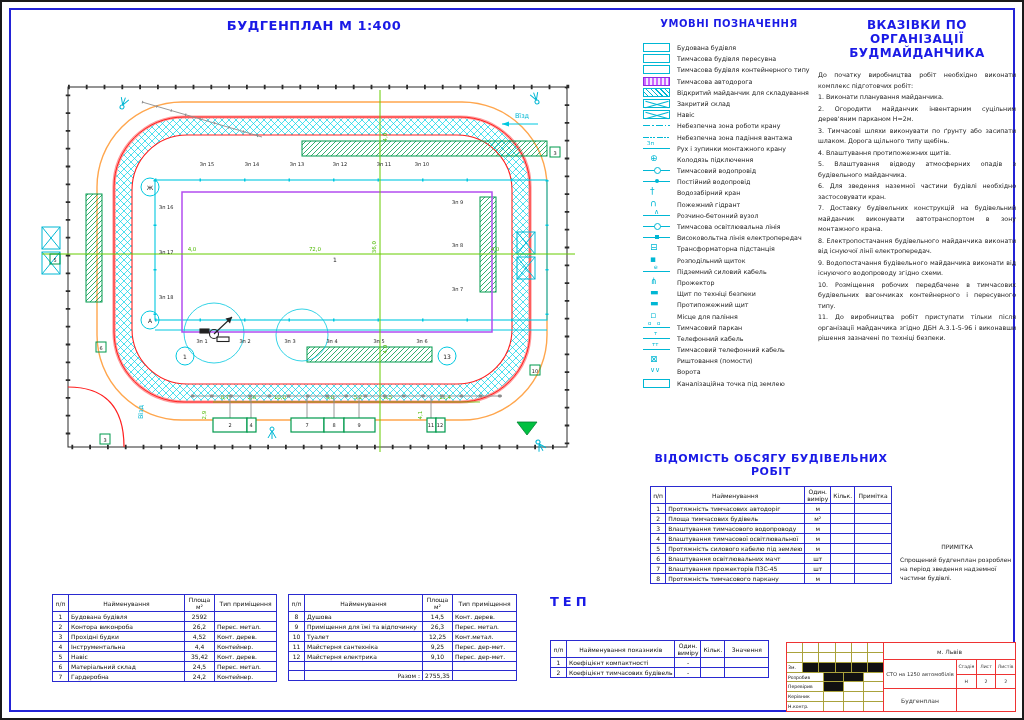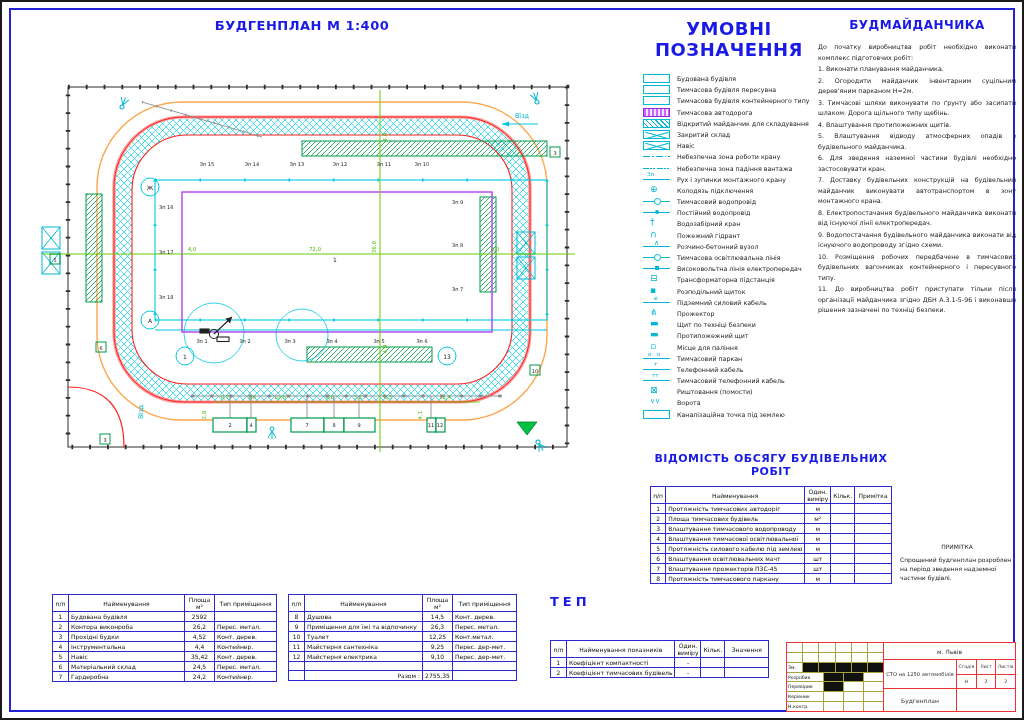--- a/index.html
+++ b/index.html
@@ -1,21 +1,21 @@
 <!DOCTYPE html>
 <html><head>
 <meta charset="utf-8">
 <style>
   html,body{margin:0;padding:0;background:#e8e8e8;font-family:"DejaVu Sans",sans-serif;}
   .sheet{position:relative;width:1024px;height:720px;background:#fff;border:2px solid #1a1a1a;box-sizing:border-box;overflow:hidden;}
   .frame{position:absolute;left:7px;top:6px;right:7px;bottom:6px;border:2px solid #2323d6;}
   .blue-title{color:#1a1ae6;font-weight:bold;text-align:center;letter-spacing:.5px;}
   
   .legend{position:absolute;left:641px;top:16px;width:172px;}
-  .legend-title{font-size:18px;}
+  .legend-title{font-size:10px;}
   .legend-list{margin-top:14px;}
   .lrow{display:flex;align-items:flex-start;gap:7px;height:11.2px;}
   .lrow .lbl{font-size:6.3px;color:#222;line-height:10px;white-space:nowrap;}
   .sym{position:relative;width:27px;height:9px;flex:0 0 27px;box-sizing:border-box;}
   .sb{border:1px solid #00b7d4;}
   .sroad{border:1px solid #8a2be2;background:repeating-linear-gradient(90deg,#cc66ff 0 2px,#f4e6ff 2px 4px);}
   .shatch{border:1px solid #00b7d4;background:repeating-linear-gradient(45deg,rgba(0,0,0,0) 0 2.5px,#00b7d4 2.5px 3.4px);}
   .sx::before,.sx::after{content:"";position:absolute;left:1px;top:4px;width:24px;height:1px;background:#00b7d4;}
   .sx::before{transform:rotate(16deg);}  .sx::after{transform:rotate(-16deg);}
   .sline{height:1px;background:#00b7d4;margin-top:4px;border:none;}
@@ -71,21 +71,21 @@
   .st-obj{flex:1;font-size:5.2px;color:#333;display:flex;align-items:center;justify-content:center;border-right:1px solid #e33;text-align:center;}
   .st-grid{width:58px;display:flex;flex-direction:column;}
   .st-grid .gr{flex:1;display:flex;border-bottom:1px solid #e33;}
   .st-grid .gr:last-child{border-bottom:none;}
   .st-grid .gc{flex:1;border-right:1px solid #e33;font-size:4.6px;display:flex;align-items:center;justify-content:center;color:#333;}
   .st-grid .gc:last-child{border-right:none;}
   .st-doc{flex:1;display:flex;}
   .st-docname{flex:1;font-size:6px;color:#333;display:flex;align-items:center;justify-content:center;border-right:1px solid #e33;}
   .st-docright{width:58px;}
   
-  .plan-title{position:absolute;left:164px;top:16px;width:272px;font-size:13px;}
+  .plan-title{position:absolute;left:176px;top:16px;width:272px;font-size:13px;}
   svg.plan{position:absolute;left:38px;top:55px;}
   svg .t6{font-size:6px;fill:#1c1c1c;}
   svg .t5{font-size:5px;fill:#1c1c1c;}
   svg .tg{font-size:5.5px;fill:#4db800;}
   svg .tc{font-size:6.5px;fill:#00b7d4;}
 </style>
 </head>
 <body>
 
 <div class="sheet">
@@ -405,20 +405,21 @@
         </div>
       <div class="lrow">
           <span class="sym sb"></span>
           <span class="lbl">Каналізаційна точка під землею</span>
         </div>
     </div>
   </div>
 
   <div class="instr">
     <div class="blue-title instr-title">
+      <div>ВКАЗІВКИ ПО ОРГАНІЗАЦІЇ</div>
       <div>БУДМАЙДАНЧИКА</div>
     </div>
     <div class="instr-body">
       <div>До початку виробництва робіт необхідно виконати комплекс підготовчих робіт:</div>
       <div>1. Виконати планування майданчика.</div>
       <div>2. Огородити майданчик інвентарним суцільним дерев'яним парканом Н=2м.</div>
       <div>3. Тимчасові шляхи виконувати по ґрунту або засипати шлаком. Дорога щільного типу щебінь.</div>
       <div>4. Влаштування протипожежних щитів.</div>
       <div>5. Влаштування відводу атмосферних опадів з будівельного майданчика.</div>
       <div>6. Для зведення наземної частини будівлі необхідно застосовувати кран.</div>

